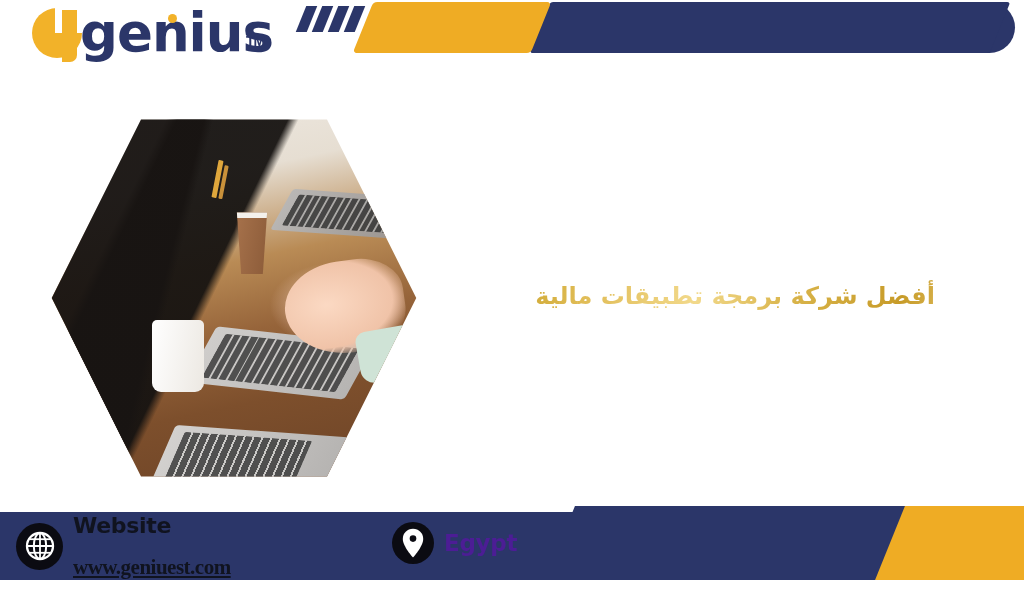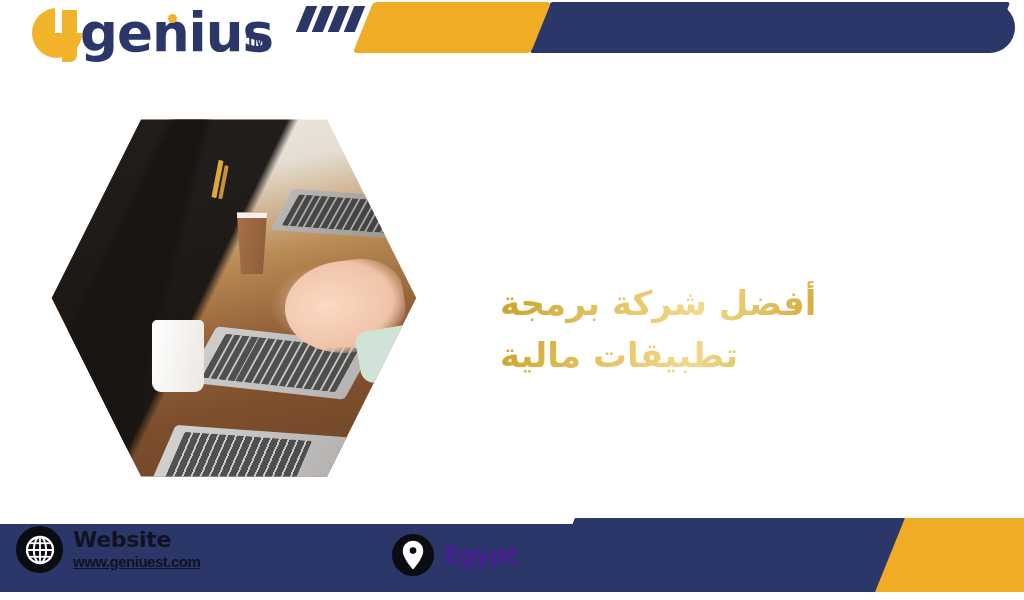--- a/index.html
+++ b/index.html
@@ -265,39 +265,39 @@
     border-radius: 10px 0 0 14px;
     transform: rotate(-10deg);
   }
 
   
   #headline {
     position: absolute;
     right: 54px;
     top: 278px;
     width: 470px;
-    text-align: left;
+    text-align: center;
     direction: rtl;
     font-family: "DejaVu Sans", sans-serif;
     font-weight: bold;
-    font-size: 34px;
+    font-size: 24px;
     line-height: 1.52;
     letter-spacing: 0.2px;
     background: linear-gradient(100deg, #C9A227 0%, #E0BC56 18%, #F2D98B 42%, #D9B44A 62%, #C79B28 85%, #E3C268 100%);
     -webkit-background-clip: text;
     background-clip: text;
     color: transparent;
     -webkit-text-fill-color: transparent;
   }
 
   
   #footer {
     position: absolute;
     left: 0;
-    top: 492px;
+    top: 480px;
     width: 1024px;
     height: 100px;
   }
   .foot-navy-left {
     position: absolute;
     left: 0;
     top: 32px;
     width: 610px;
     height: 68px;
     background: #2B3669;
@@ -349,28 +349,28 @@
 
   .foot-text-block { line-height: 1.08; }
   .foot-label {
     font-size: 22px;
     font-weight: bold;
     color: #10131f;
     font-family: "DejaVu Sans", sans-serif;
     letter-spacing: -0.3px;
   }
   .foot-url {
-    font-size: 15px;
+    font-size: 21px;
     font-weight: bold;
     color: #10131f;
     text-decoration: underline;
-    font-family: Liberation Sans, sans-serif;
+    font-family: Liberation Serif, serif;
     letter-spacing: -0.5px;
     display: inline-block;
-    margin-top: 2px;
+    margin-top: 18px;
   }
   .foot-country {
     font-size: 23px;
     font-weight: bold;
     color: #4c1d95;
     font-family: "DejaVu Sans", sans-serif;
     letter-spacing: -0.3px;
   }
 </style>
 </head>

